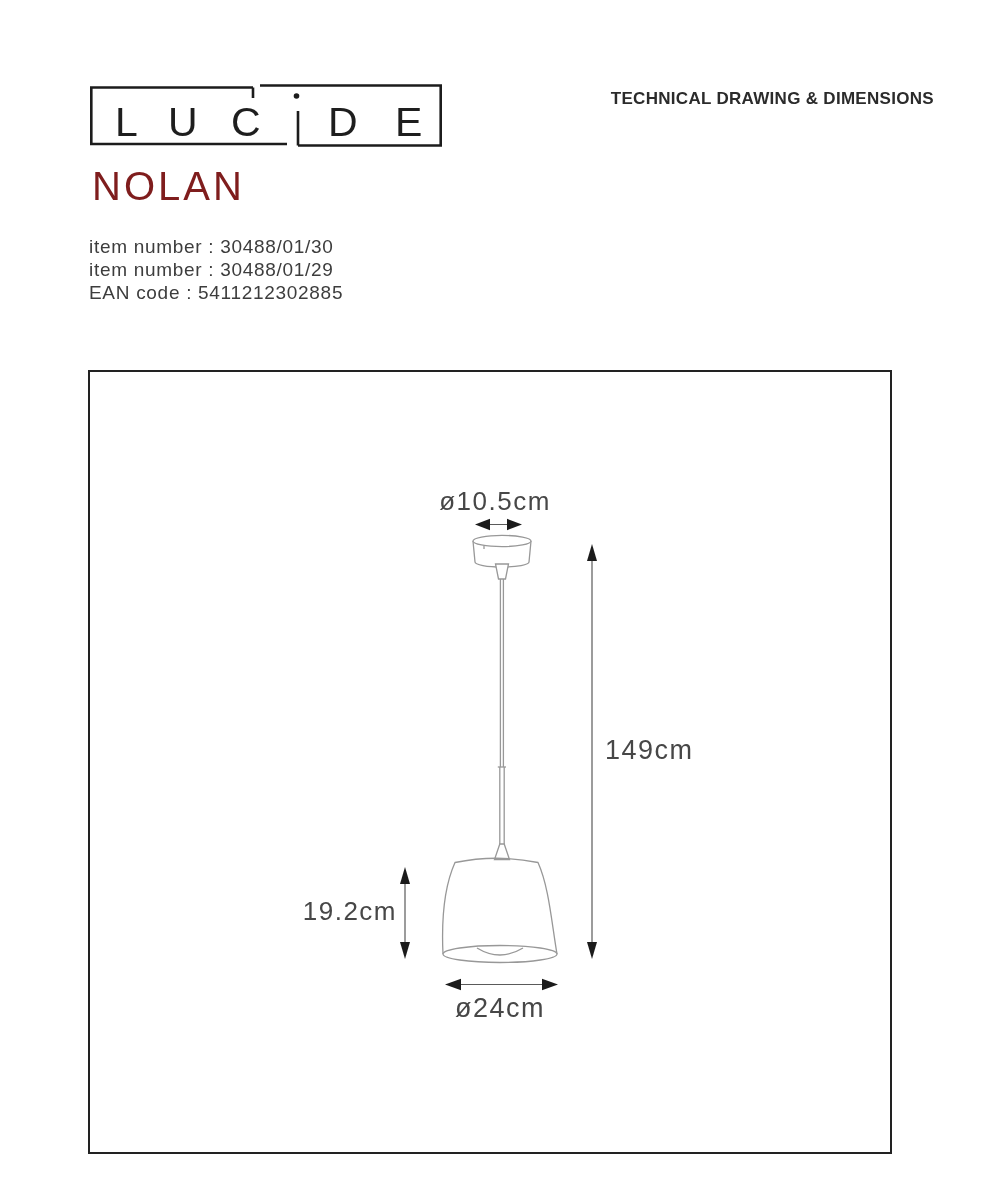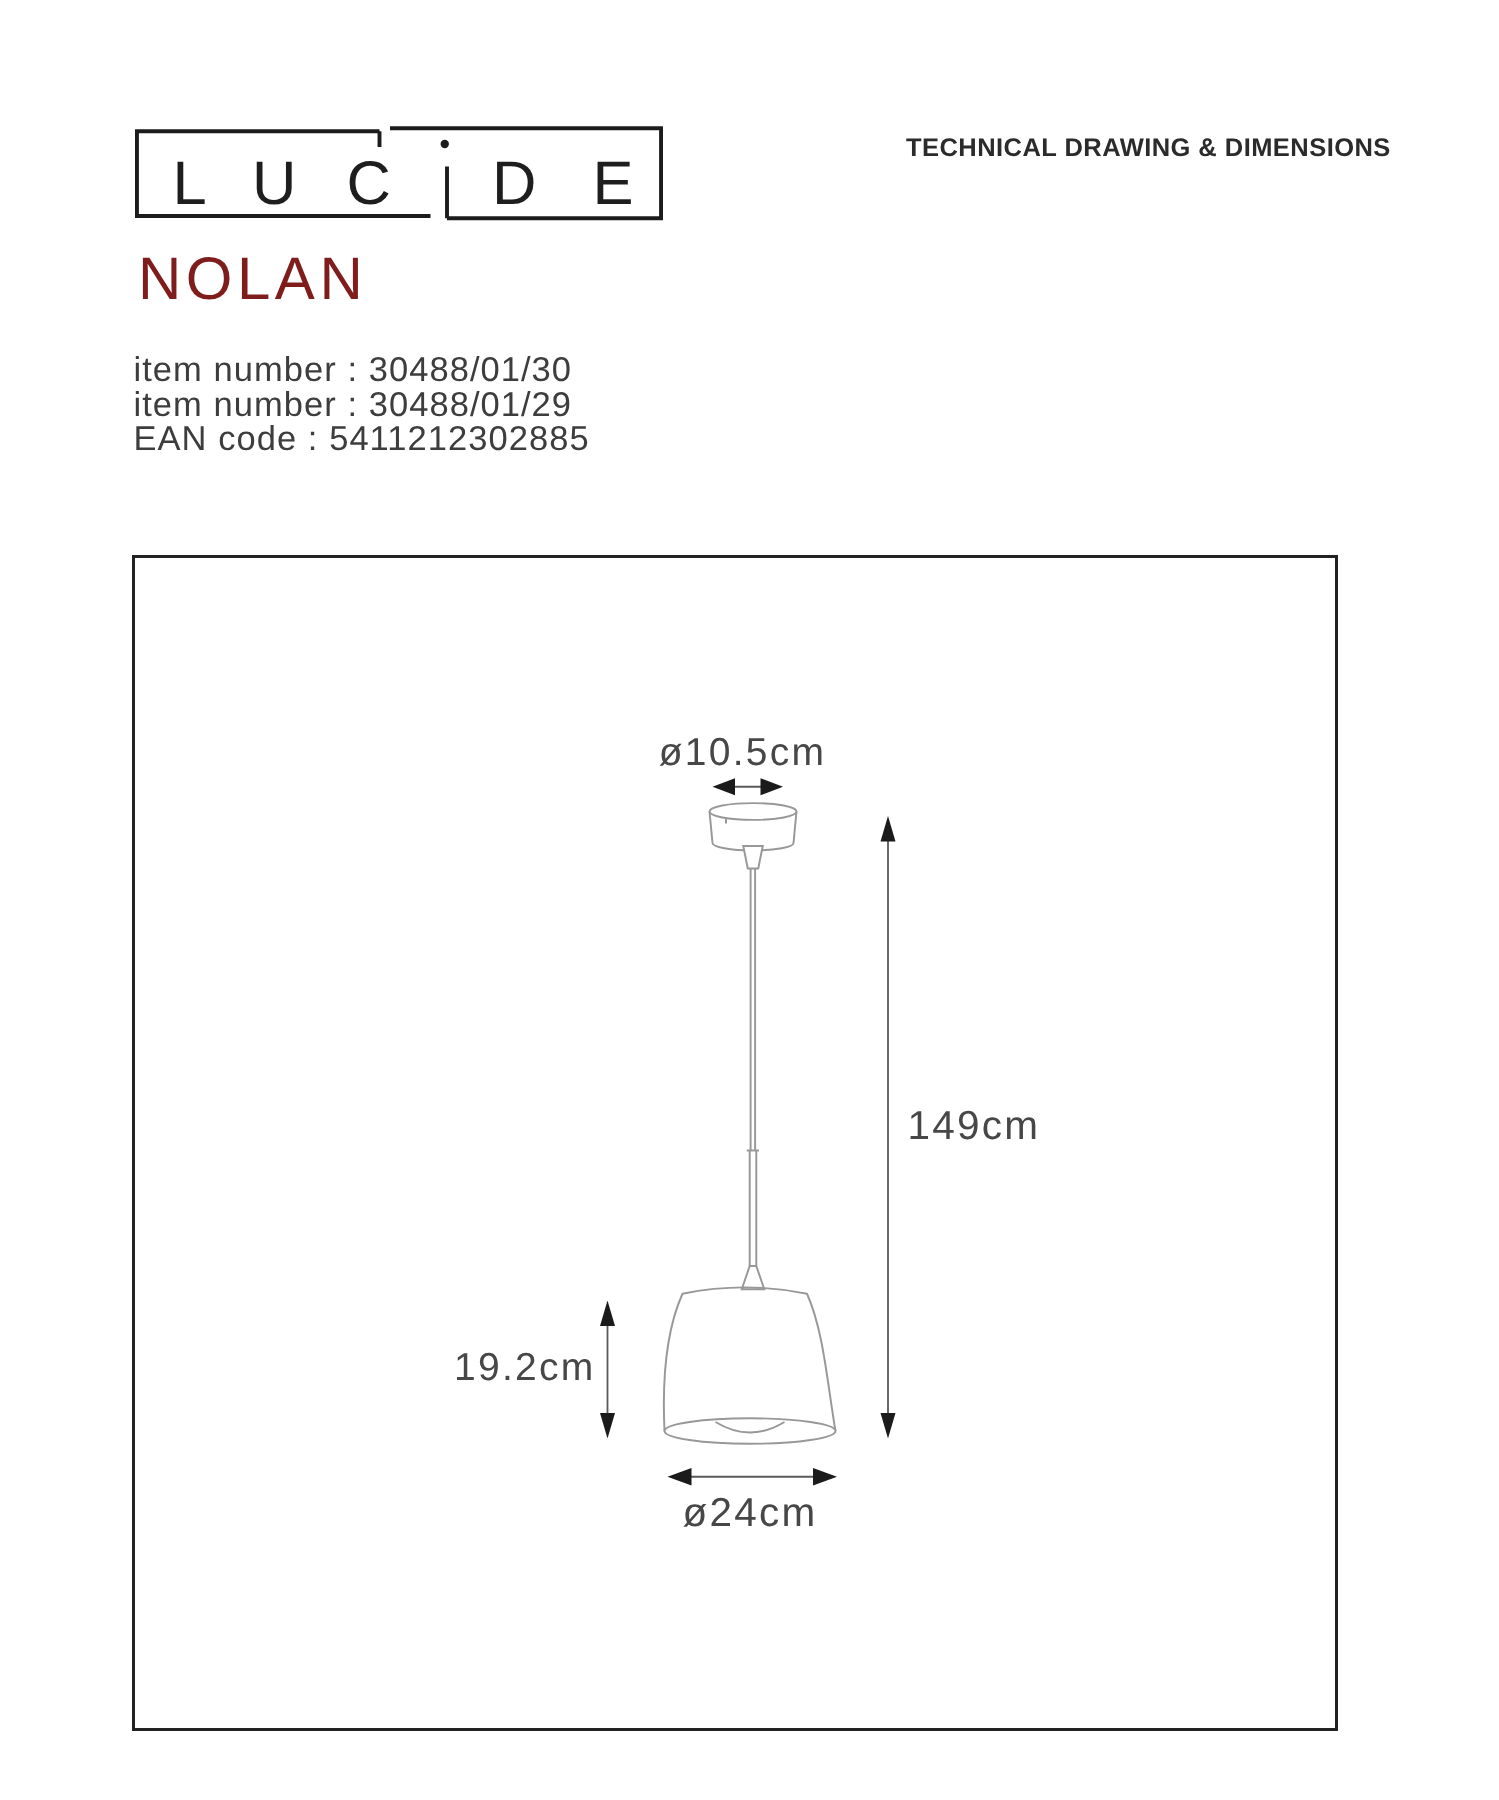--- a/index.html
+++ b/index.html
@@ -9,28 +9,29 @@
     background:#ffffff;
     font-family:"Liberation Sans", sans-serif;
     overflow:hidden;
   }
   
   .logo-svg{position:absolute;left:90px;top:84px;width:352px;height:64px;}
   .sheet-title{
     position:absolute;left:604px;top:89px;width:330px;
     font-size:17px;font-weight:bold;color:#2b2b2b;letter-spacing:0.3px;
     white-space:nowrap;
+    text-align:right;
   }
   .product-name{
     position:absolute;left:92px;top:164px;
     font-size:40px;font-weight:400;color:#7f1d1d;letter-spacing:3px;
   }
   .product-info{
     position:absolute;left:89px;top:235px;
-    font-size:23px;line-height:23px;color:#3d3d3d;letter-spacing:0.7px;
+    font-size:19px;line-height:23px;color:#3d3d3d;letter-spacing:0.7px;
   }
   .product-info div{white-space:nowrap;}
   
   .drawing-frame{
     position:absolute;left:88px;top:370px;width:800px;height:780px;
     border:2px solid #222222;background:#ffffff;
   }
   .drawing-svg{position:absolute;left:88px;top:370px;width:804px;height:784px;}
   
   .lamp-line{stroke:#989898;stroke-width:1.3;fill:none;}

